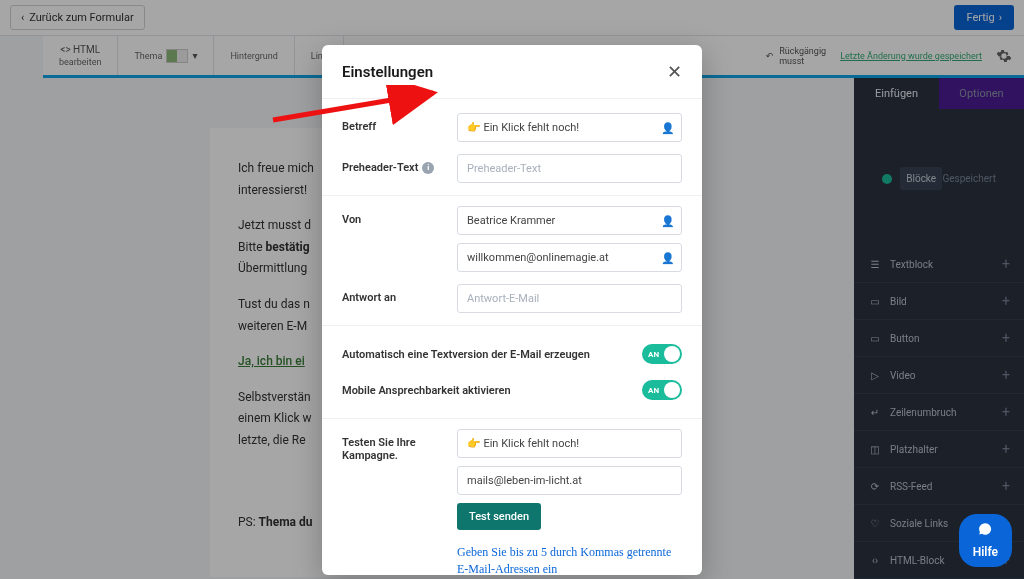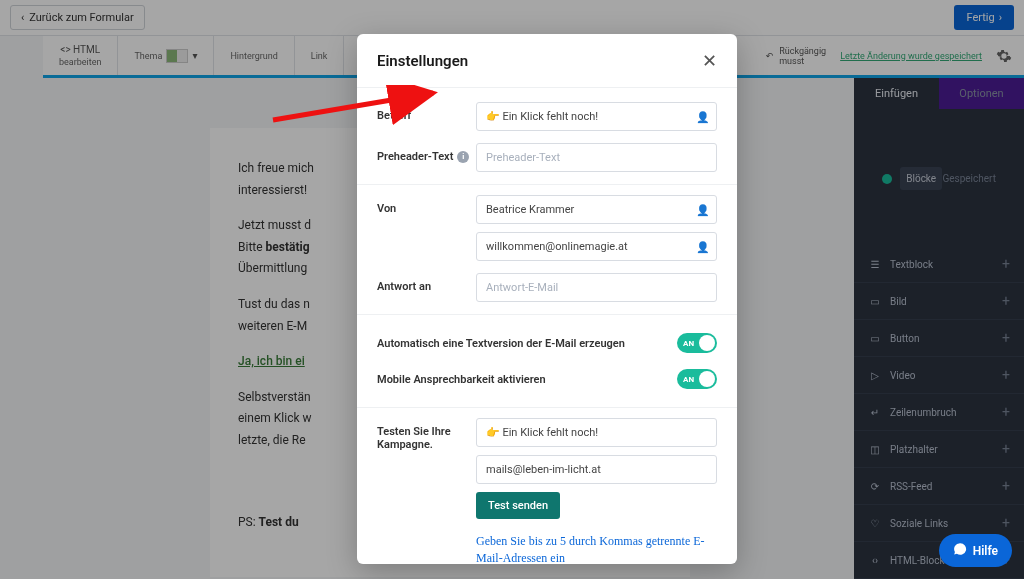--- a/index.html
+++ b/index.html
@@ -39,46 +39,46 @@
 .green-dot { width: 10px; height: 10px; background: #1abc9c; border-radius: 50%; margin-right: 8px; }
 .sub-tab { flex: 1; text-align: center; padding: 6px 0; background: #3a4354; border-radius: 3px; font-size: 10px; }
 .sub-tab.dim { background: transparent; color: #7a8496; }
 .block-list { flex: 1; }
 .block-item { display: flex; align-items: center; justify-content: space-between; padding: 10px 14px; border-bottom: 1px solid #353e4d; font-size: 10px; color: #b8c0cf; }
 .block-item .bi-label { display: flex; align-items: center; gap: 8px; }
 .bi-icon { width: 14px; height: 14px; display: inline-flex; align-items: center; justify-content: center; }
 .plus-icon { color: #7a8496; font-size: 14px; }
 
 
-.modal { position: absolute; top: 34px; left: 50%; transform: translateX(-50%); width: 380px; background: #fff; border-radius: 6px; box-shadow: 0 8px 30px rgba(0,0,0,0.25); z-index: 100; max-height: 530px; overflow-y: auto; margin-left: 35px; }
+.modal { position: absolute; top: 45px; left: 50%; transform: translateX(-50%); width: 380px; background: #fff; border-radius: 6px; box-shadow: 0 8px 30px rgba(0,0,0,0.25); z-index: 100; max-height: 530px; overflow-y: auto; }
 .modal-header { padding: 16px 20px; display: flex; justify-content: space-between; align-items: center; border-bottom: 1px solid #eef0f2; }
 .modal-title { font-size: 15px; font-weight: 600; color: #1a1a1a; }
 .close-x { font-size: 18px; color: #555; cursor: pointer; }
 .modal-body { padding: 14px 20px; }
-.form-row { display: flex; align-items: flex-start; margin-bottom: 12px; gap: 4px; }
+.form-row { display: flex; align-items: flex-start; margin-bottom: 12px; gap: 20px; }
 .form-label { width: 95px; font-size: 11px; color: #333; font-weight: 600; padding-top: 7px; flex-shrink: 0; display: flex; align-items: center; gap: 4px; }
 .form-input-wrap { flex: 1; display: flex; flex-direction: column; gap: 8px; }
 .form-input { position: relative; }
 .form-input input { width: 100%; padding: 7px 28px 7px 9px; border: 1px solid #d8dce2; border-radius: 3px; font-size: 11px; color: #444; }
 .form-input input::placeholder { color: #a8b0bc; }
 .input-icon-right { position: absolute; right: 7px; top: 50%; transform: translateY(-50%); color: #9aa3b0; font-size: 11px; }
 .divider { height: 1px; background: #eef0f2; margin: 10px -20px; }
 .toggle-row { display: flex; align-items: center; justify-content: space-between; padding: 8px 0; font-size: 11px; font-weight: 600; color: #333; }
 .toggle { width: 40px; height: 20px; background: #1abc9c; border-radius: 10px; position: relative; display: flex; align-items: center; }
 .toggle::after { content: ''; position: absolute; right: 2px; width: 16px; height: 16px; background: #fff; border-radius: 50%; }
 .toggle-label { position: absolute; left: 6px; font-size: 8px; color: #fff; font-weight: 700; }
 .btn-primary { background: #0f766e; color: #fff; border: none; padding: 7px 12px; border-radius: 3px; font-size: 11px; font-weight: 500; }
 .hint { font-size: 12px; color: #0a66d8; margin-top: 6px; line-height: 1.4; font-family: Liberation Serif, serif; }
 .info-icon { display: inline-flex; width: 12px; height: 12px; border-radius: 50%; background: #9aa3b0; color: #fff; font-size: 8px; align-items: center; justify-content: center; font-weight: 700; }
 
 
 .arrow { position: absolute; z-index: 150; top: 85px; left: 268px; width: 175px; height: 40px; }
 
 
-.help { position: absolute; bottom: 12px; right: 12px; background: #0a66d8; color: #fff; padding: 8px 14px; border-radius: 18px; font-size: 12px; font-weight: 600; display: flex; align-items: center; gap: 6px; z-index: 200; }
+.help { position: absolute; bottom: 12px; right: 12px; background: #0a66d8; color: #fff; padding: 8px 14px; border-radius: 18px; font-size: 12px; font-weight: 600; display: flex; align-items: center; gap: 6px; z-index: 200; flex-direction: column; }
 
 
 .modal::-webkit-scrollbar { width: 6px; }
 .modal::-webkit-scrollbar-thumb { background: #cdd3db; border-radius: 3px; }
 
 </style>
 </head>
 <body>
 
 <div class="topbar">
@@ -126,21 +126,21 @@
 </div>
 
 <div class="main">
   <div class="canvas">
     <div class="email-body">
       <p><span>Ich freue mich</span><br><span>interessierst!</span></p>
       <p><span>Jetzt musst d</span><br><span>Bitte </span><strong>bestätig</strong><br><span>Übermittlung</span></p>
       <p><span>Tust du das n</span><br><span>weiteren E-M</span></p>
       <p><a class="link">Ja, ich bin ei</a></p>
       <p><span>Selbstverstän</span><br><span>einem Klick w</span><br><span>letzte, die Re</span></p>
-      <p style="margin-top:60px;"><span>PS: </span><strong>Test du</strong></p>
+      <p style="margin-top:60px;"><span>PS: </span><strong>Thema du</strong></p>
     </div>
   </div>
 
   <div class="right-panel">
     <div class="panel-tabs">
       <div class="panel-tab active">Einfügen</div>
       <div class="panel-tab">Optionen</div>
     </div>
     <div class="sub-tabs">
       <span class="green-dot"></span>

